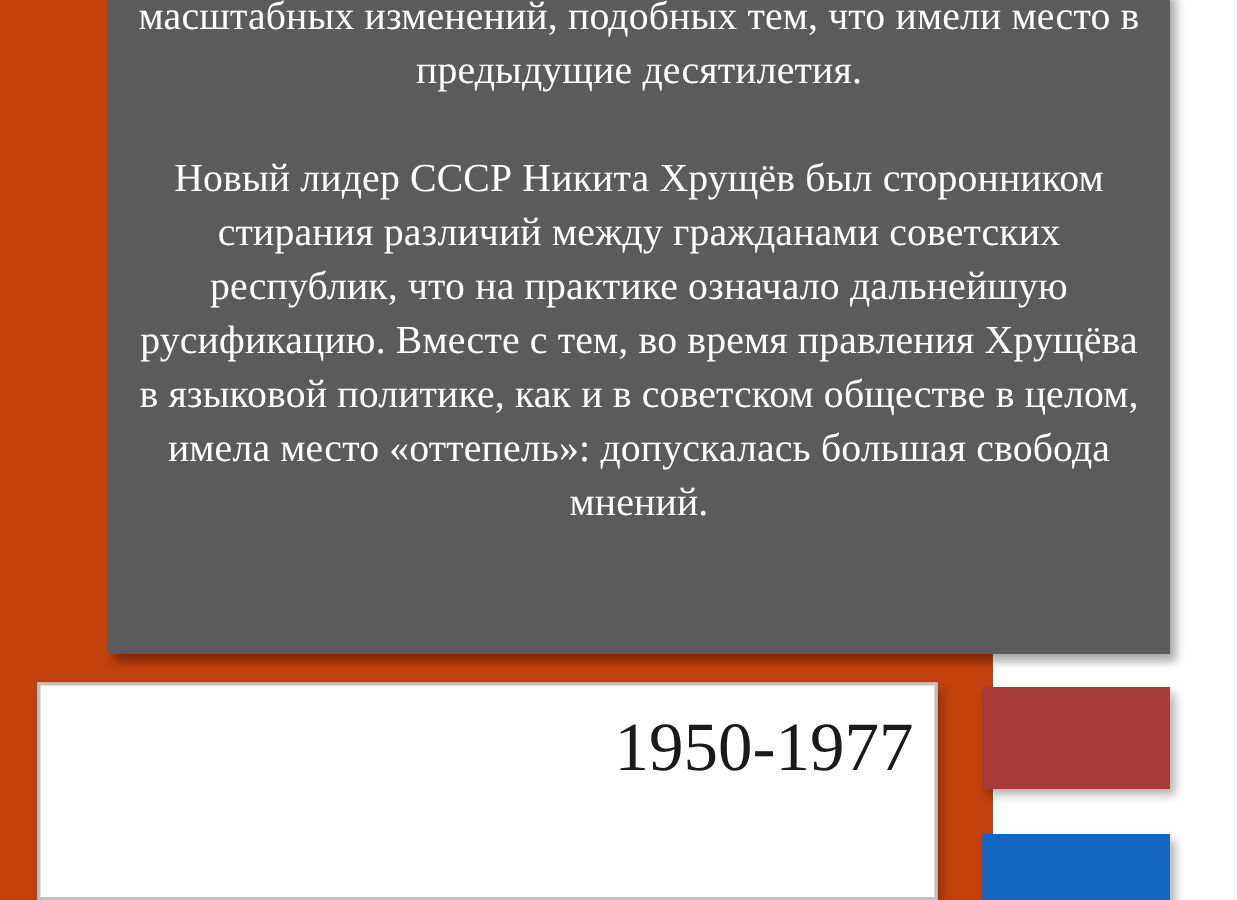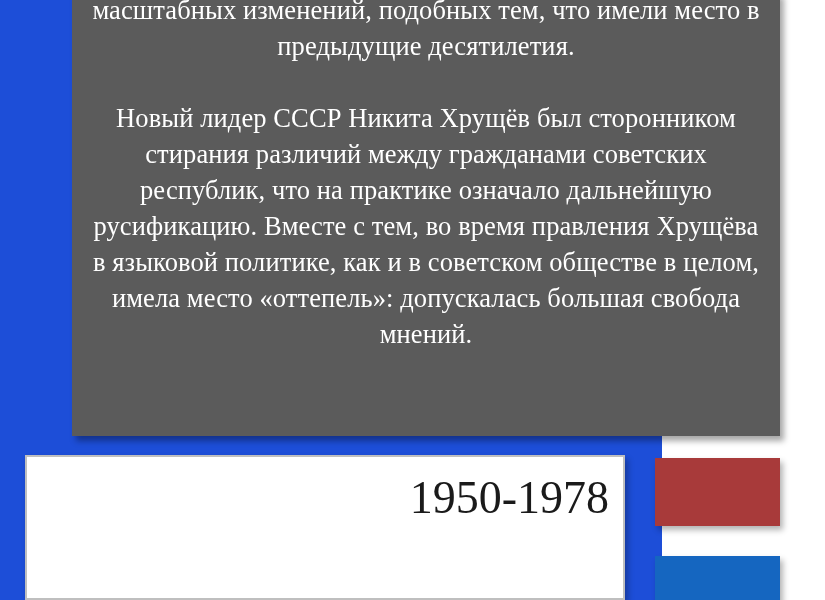--- a/index.html
+++ b/index.html
@@ -11,21 +11,21 @@
     overflow: hidden;
   }
   body {
     font-family: "Liberation Serif", serif;
   }
 
   .slide {
     position: relative;
     width: 662px;
     height: 600px;
-    background: #1d4ed8;
+    background: #c2410c;
   }
 
   
   .text-panel {
     position: absolute;
     left: 72px;
     top: -8px;
     width: 708px;
     height: 444px;
     background: #5b5b5b;
@@ -97,19 +97,19 @@
 
 <div class="slide">
 
   <div class="text-panel">
     <p class="para first">масштабных изменений, подобных тем, что имели место в предыдущие десятилетия.</p>
     <div class="spacer"></div>
     <p class="para">Новый лидер СССР Никита Хрущёв был сторонником стирания различий между гражданами советских республик, что на практике означало дальнейшую русификацию. Вместе с тем, во время правления Хрущёва в языковой политике, как и в советском обществе в целом, имела место «оттепель»: допускалась большая свобода мнений.</p>
   </div>
 
   <div class="white-box">
-    <div class="date-label">1950-1978</div>
+    <div class="date-label">1950-1977</div>
   </div>
 
   <div class="swatch swatch-red"></div>
   <div class="swatch swatch-blue"></div>
 
 </div>
 
 </body></html>

